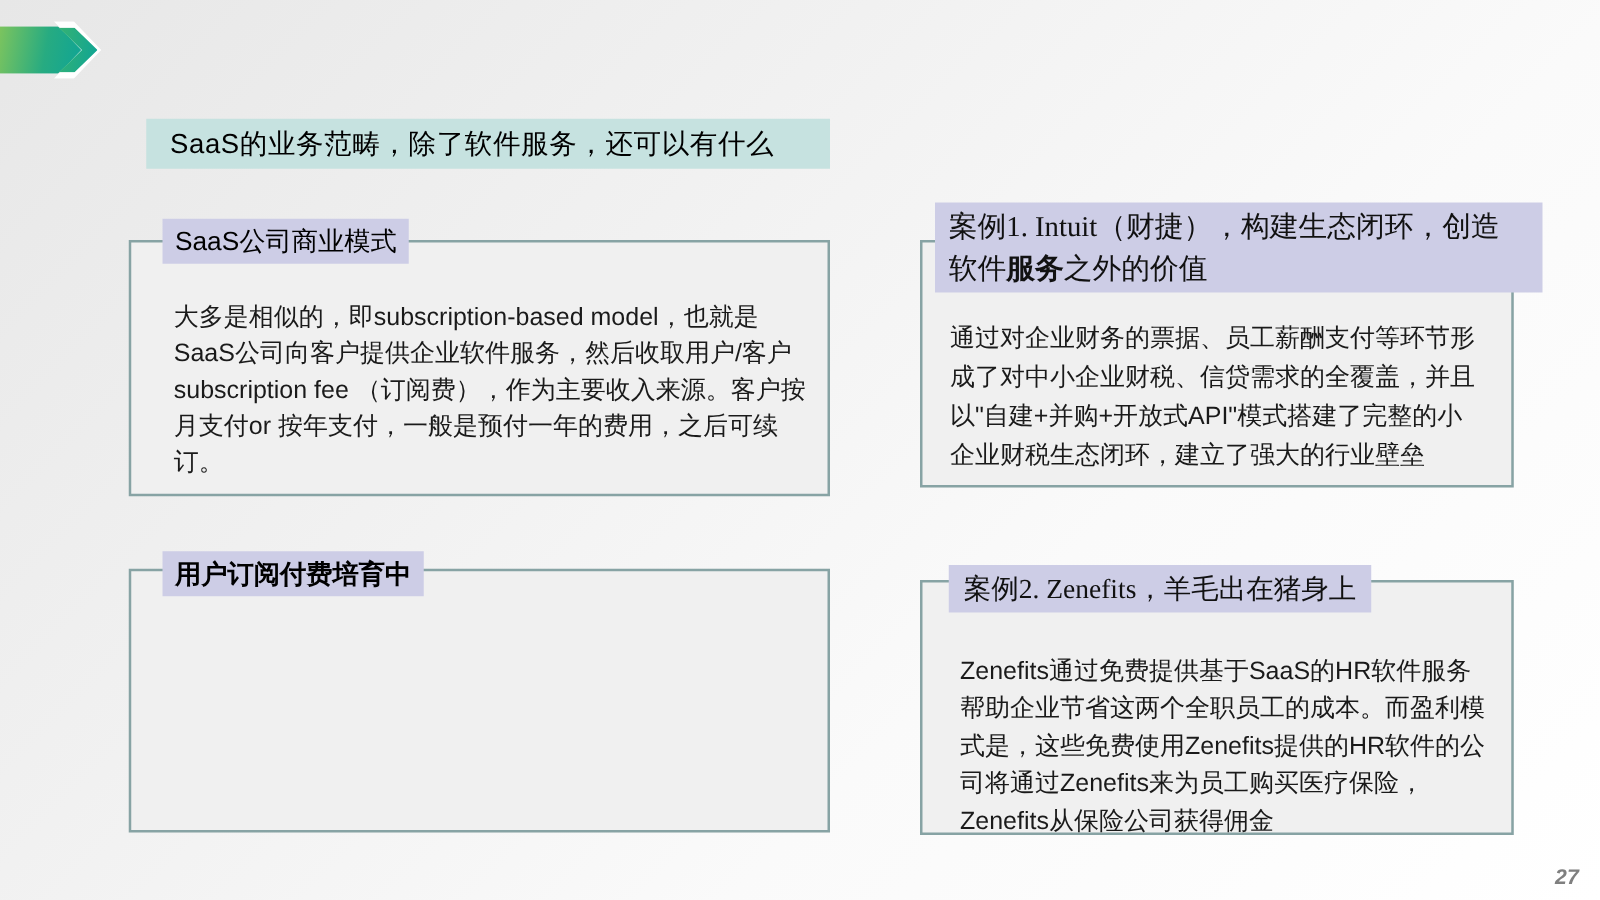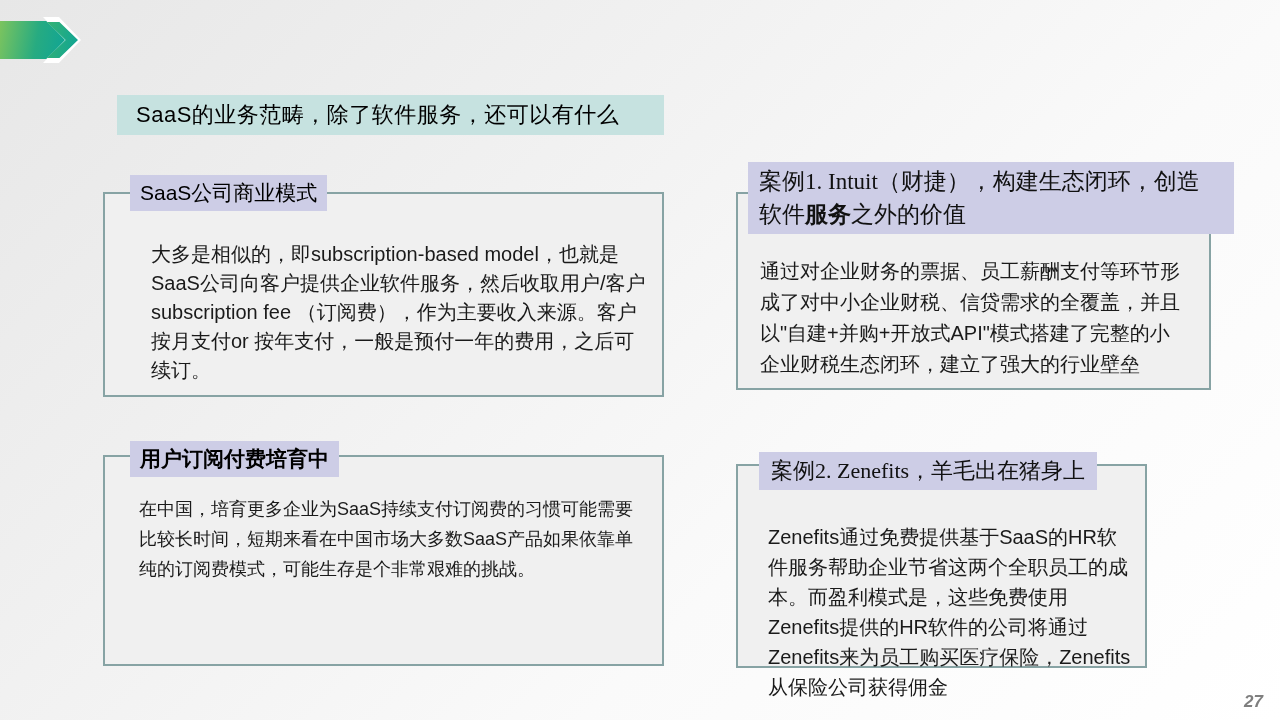--- a/index.html
+++ b/index.html
@@ -46,38 +46,38 @@
   }
   .chip {
     position:absolute; display:inline-block;
     background:#cdcde6; color:#000000; white-space:nowrap;
   }
   .chip-sans { font-size:21px; padding:4px 10px; }
   .chip-serif {
     font-family:"Liberation Serif","DejaVu Serif",serif;
     color:#111111; white-space:normal;
   }
-  .panel-l1 { left:103px; top:192px; width:561px; height:205px;padding-left:12px; }
+  .panel-l1 { left:103px; top:192px; width:561px; height:205px; }
   .panel-l1 .chip { left:25px; top:-19px; }
   .panel-l1 .body { padding:46px 16px 0 34px; font-size:20px; line-height:29px; color:#1a1a1a; }
 
   .panel-l2 { left:103px; top:455px; width:561px; height:211px; }
   .panel-l2 .chip { left:25px; top:-16px; font-weight:600; }
   .panel-l2 .body { padding:37px 14px 0 34px; font-size:18px; line-height:30px; color:#1a1a1a; }
   .panel-l2 .body p + p { margin-top:16px; }
 
   .panel-r1 { left:736px; top:192px; width:475px; height:198px; }
   .panel-r1 .chip {
     left:10px; top:-32px; width:486px;
     font-size:23px; line-height:33px; padding:3px 12px 3px 11px;
   }
   .panel-r1 .chip .seg-bold { font-weight:bold; font-family:"Liberation Sans","DejaVu Sans",sans-serif; }
   .panel-r1 .body { padding:62px 28px 0 22px; font-size:20px; line-height:31px; color:#1a1a1a; }
 
-  .panel-r2 { left:736px; top:464px; width:411px; height:204px; }
+  .panel-r2 { left:736px; top:464px; width:475px; height:204px; }
   .panel-r2 .chip { left:21px; top:-14px; font-size:22px; padding:4px 12px; }
   .panel-r2 .body { padding:56px 14px 0 30px; font-size:20px; line-height:30px; color:#1a1a1a; }
 
   
   .page-number {
     position:absolute; right:17px; bottom:8px;
     font-size:17px; font-weight:bold; font-style:italic; color:#7f7f7f;
   }
 </style>
 </head>
@@ -93,21 +93,20 @@
   <div class="banner">SaaS的业务范畴，除了软件服务，还可以有什么</div>
 
   <section class="panel panel-l1">
     <div class="chip chip-sans">SaaS公司商业模式</div>
     <div class="body">大多是相似的，即subscription-based model，也就是SaaS公司向客户提供企业软件服务，然后收取用户/客户subscription fee （订阅费），作为主要收入来源。客户按月支付or 按年支付，一般是预付一年的费用，之后可续订。</div>
   </section>
 
   <section class="panel panel-l2">
     <div class="chip chip-sans">用户订阅付费培育中</div>
     <div class="body">
-      <p>在中国，培育更多企业为SaaS持续支付订阅费的习惯可能需要比较长时间，短期来看在中国市场大多数SaaS产品如果依靠单纯的订阅费模式，可能生存是个非常艰难的挑战。</p>
     </div>
   </section>
 
   <section class="panel panel-r1">
     <div class="chip chip-serif"><span>案例1. Intuit（财捷），构建生态闭环，创造软件</span><span class="seg-bold">服务</span><span>之外的价值</span></div>
     <div class="body">通过对企业财务的票据、员工薪酬支付等环节形成了对中小企业财税、信贷需求的全覆盖，并且以"自建+并购+开放式API"模式搭建了完整的小企业财税生态闭环，建立了强大的行业壁垒</div>
   </section>
 
   <section class="panel panel-r2">
     <div class="chip chip-serif">案例2. Zenefits，羊毛出在猪身上</div>

